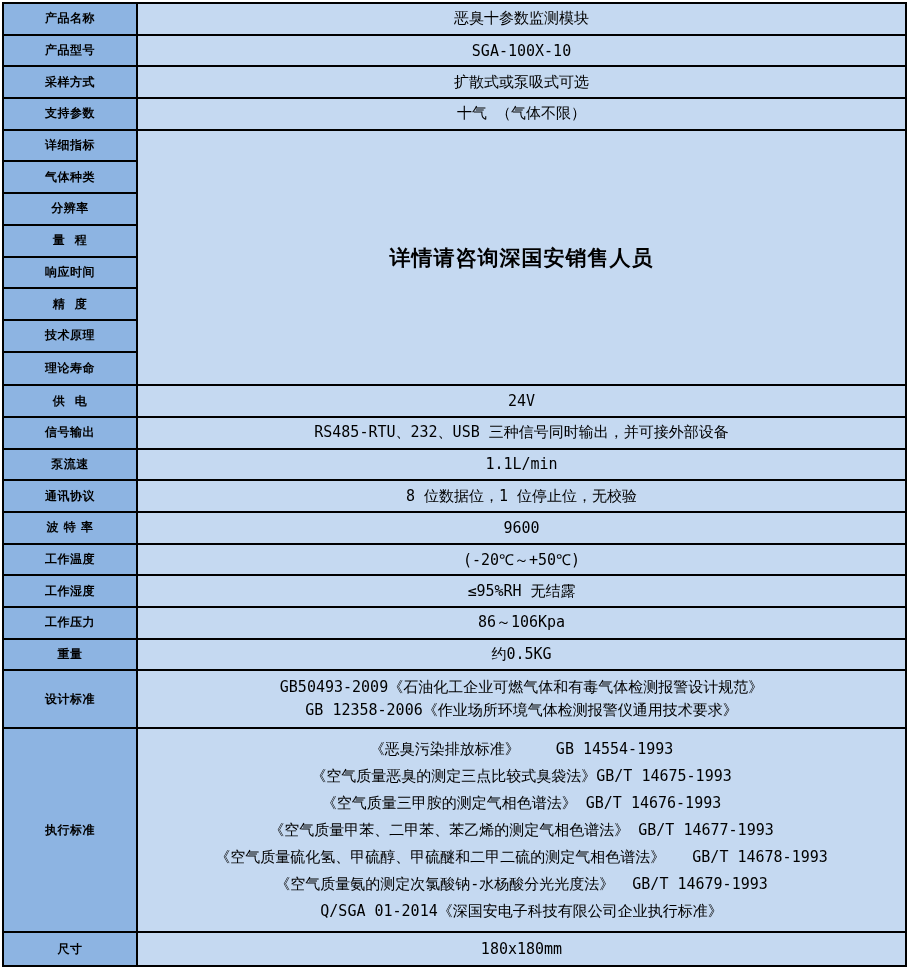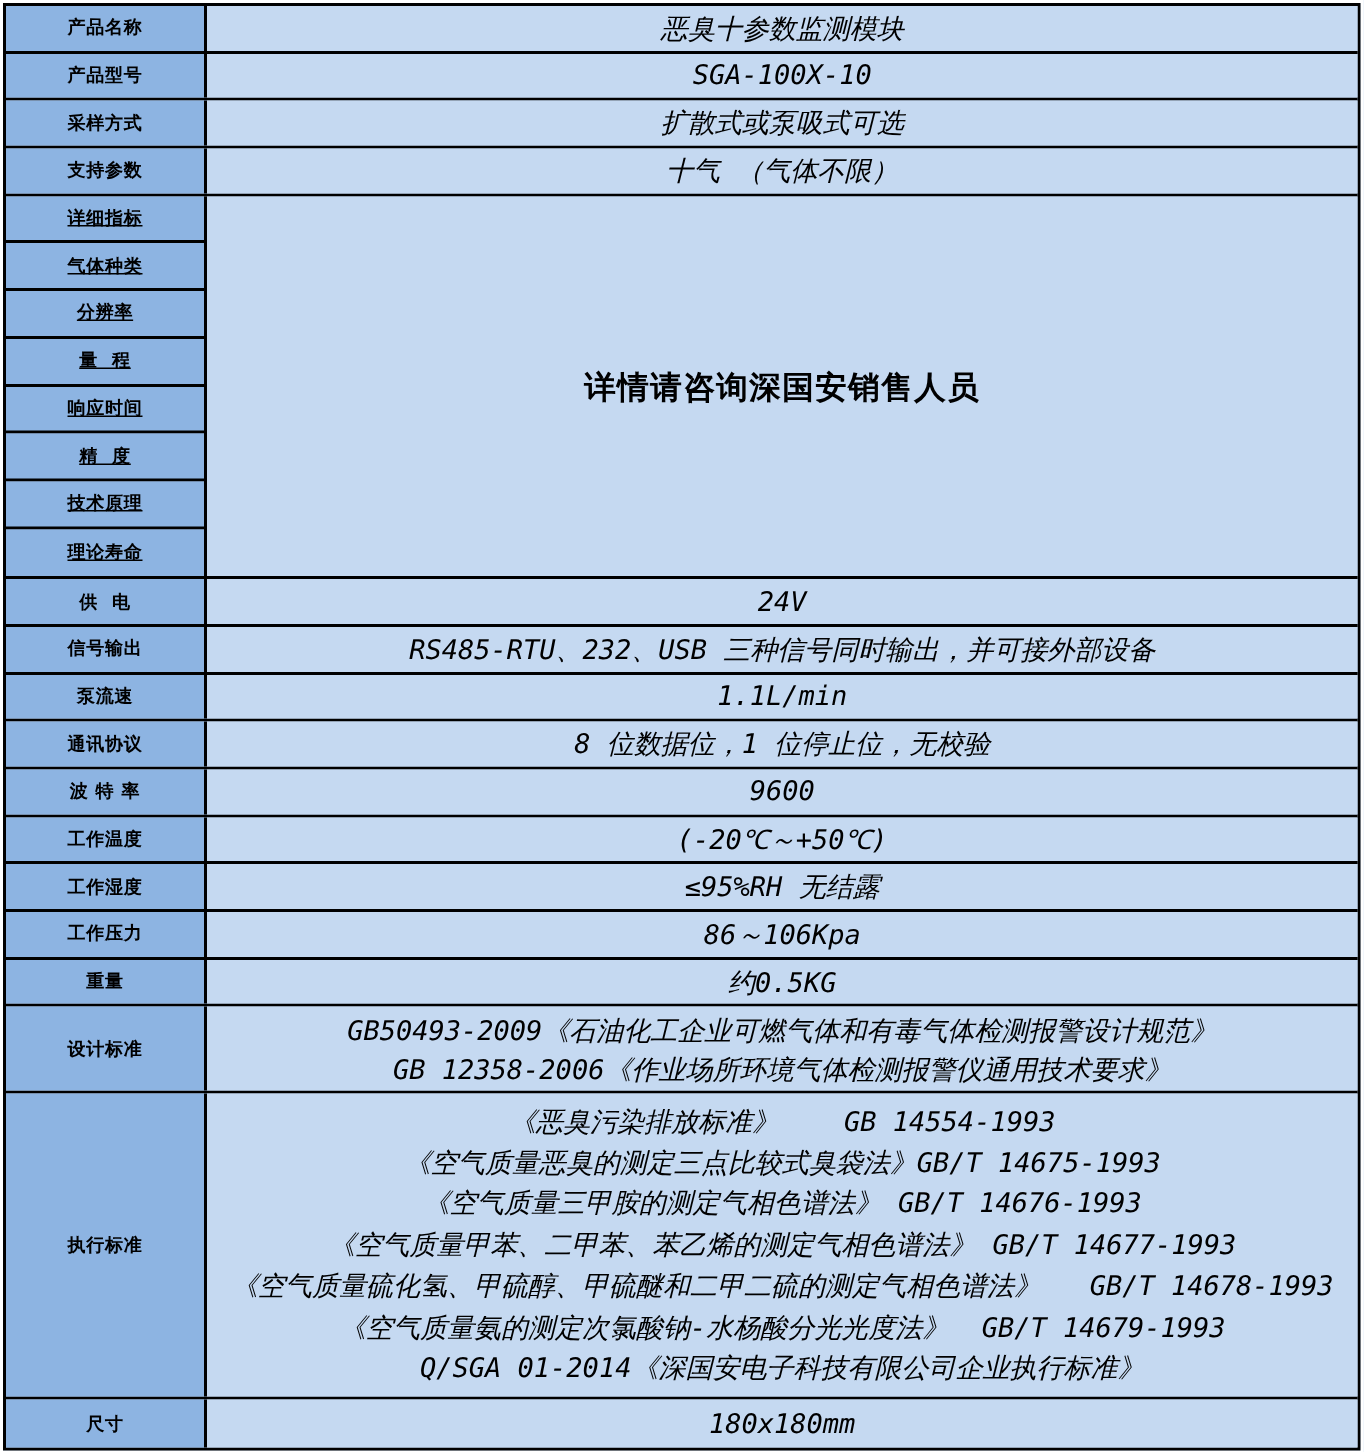--- a/index.html
+++ b/index.html
@@ -42,25 +42,24 @@
     white-space: pre;
     box-sizing: border-box;
   }
   .value-cell {
     flex: 1;
     background: var(--value-bg, #C5D9F1);
     display: flex;
     align-items: center;
     justify-content: center;
     font-family: "DejaVu Sans Mono", monospace;
-    font-size: 18px;
+    font-size: 15px;
     white-space: pre-wrap;
     text-align: center;
     box-sizing: border-box;
-    font-style: italic;
   }
   .value-cell.multi {
     flex-direction: column;
     justify-content: space-evenly;
     align-items: center;
     padding: 4px 0;
   }
   .merged-row {
     display: flex;
     border-bottom: 2px solid var(--border-c, #000);
@@ -73,21 +72,20 @@
     display: flex;
     flex-direction: column;
     box-sizing: border-box;
   }
   .merged-labels .label-cell {
     width: 100%;
     flex: 0 0 auto;
     height: 31.7px;
     border-right: none;
     border-bottom: 2px solid var(--border-c, #000);
-    text-decoration: underline;
   }
   .merged-labels .label-cell:last-child { border-bottom: none; }
   .merged-value {
     flex: 1;
     background: var(--value-bg, #C5D9F1);
     display: flex;
     align-items: center;
     justify-content: center;
     font-family: "DejaVu Sans", sans-serif;
     font-weight: bold;

